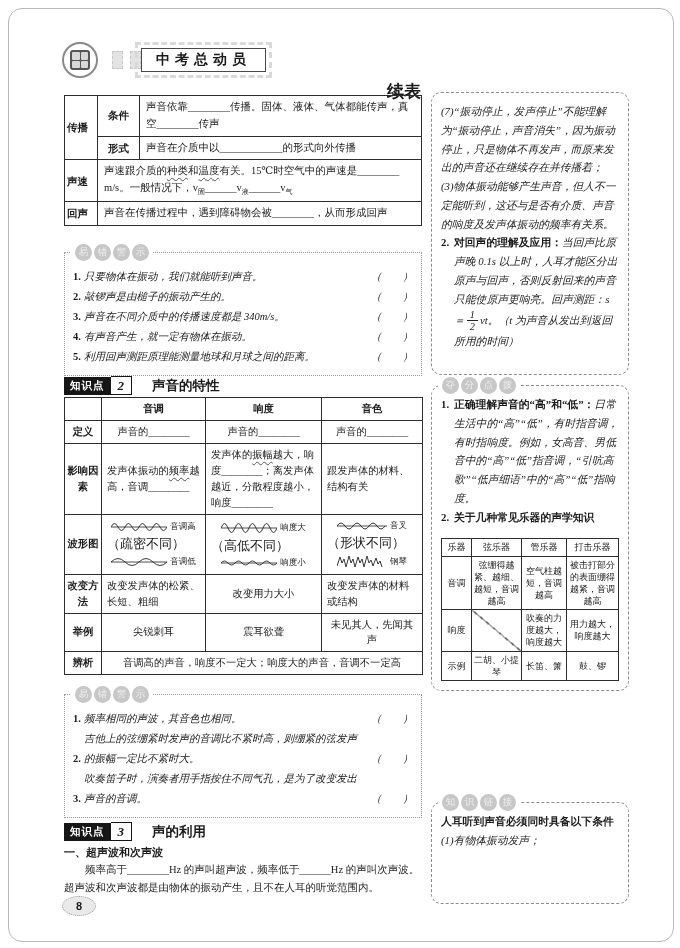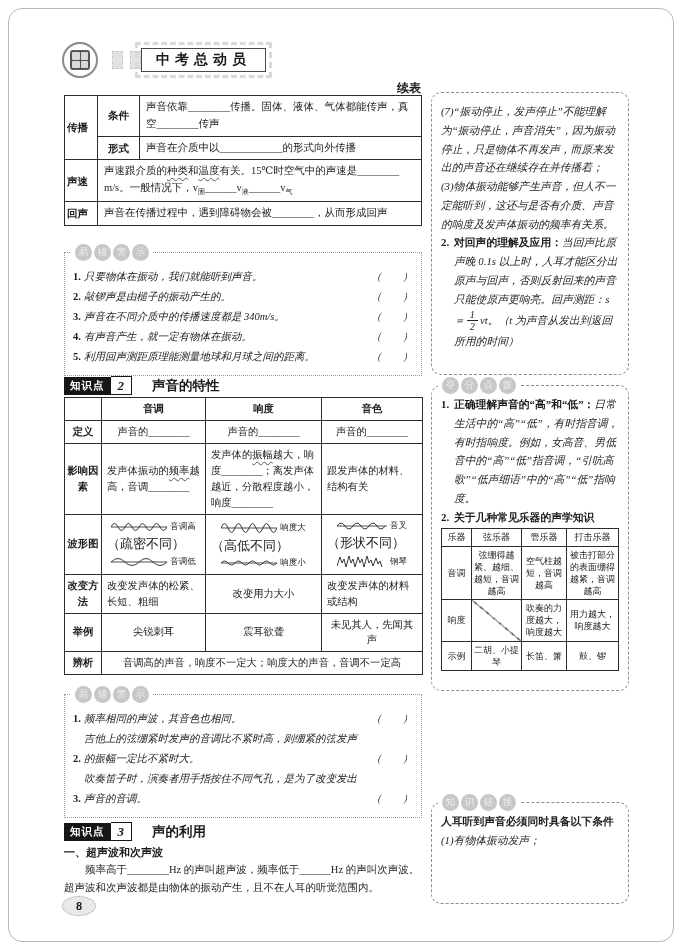--- a/index.html
+++ b/index.html
@@ -9,21 +9,21 @@
 
   
   .hdr { position:absolute; left:62px; top:42px; width:360px; height:36px; display:flex; align-items:center; }
   .logo { width:36px; height:36px; border:2px solid #8a8a8a; border-radius:50%; display:flex; align-items:center; justify-content:center; }
   .logo .sq { width:20px; height:20px; background:#555; border-radius:3px; display:grid; grid-template-columns:1fr 1fr; gap:1px; padding:2px; }
   .logo .sq i { background:#d8d8d8; border-radius:1px; }
   .deco { display:flex; gap:7px; margin-left:14px; }
   .deco i { width:11px; height:18px; background:#e3e3e3; border:1px dashed #c9c9c9; }
   .title-box { margin-left:0; border:1.5px solid #4a4a4a; outline:3px dashed #d9d9d9; outline-offset:3px; background:#fff; padding:2px 14px; font-weight:bold; font-size:14px; letter-spacing:5px; font-family:"Liberation Sans","DejaVu Sans",sans-serif; }
 
-  .cont-label { position:absolute; left:64px; top:80px; width:357px; text-align:right; font-size:12px; font-weight:bold; }
+  .cont-label { position:absolute; left:64px; top:80px; width:357px; text-align:right; font-size:17px; font-weight:bold; }
 
   
   table { border-collapse:collapse; }
   .t1 { position:absolute; left:64px; top:95px; width:358px; font-size:10.5px; }
   .t1 td { border:1px solid #2d2d2d; padding:3px 6px; line-height:1.6; vertical-align:middle; }
   .t1 .lab { width:33px; font-weight:bold; font-family:"Liberation Sans","DejaVu Sans",sans-serif; padding:3px 2px; }
   .t1 .sub { width:42px; text-align:center; font-weight:bold; font-family:"Liberation Sans","DejaVu Sans",sans-serif; }
   .wavy { text-decoration:underline wavy 1px #555; text-underline-offset:3px; }
   sub { font-size:7px; }
 
@@ -62,21 +62,21 @@
   .note { position:absolute; left:431px; width:198px; border:1px dashed #8d8d8d; border-radius:10px; padding:9px 9px 7px 9px; font-size:10.8px; line-height:1.74; font-style:italic; }
   .note p { margin:0; }
   .n-item { display:flex; }
   .n-num { font-weight:bold; font-style:normal; width:13px; flex:none; }
   .n-body { flex:1; }
   .n-title { font-weight:bold; font-style:normal; }
   .frac { display:inline-block; vertical-align:-0.65em; text-align:center; line-height:1.1; font-size:0.95em; margin:0 2px; }
   .frac .fn { display:block; border-bottom:1px solid #222; padding:0 3px; }
   .frac .fd { display:block; }
 
-  .t3 { width:100%; font-size:9px; font-style:normal; margin-top:2px; table-layout:fixed; }
+  .t3 { width:100%; font-size:9px; font-style:normal; margin-top:12px; table-layout:fixed; }
   .t3 td, .t3 th { border:1px solid #2d2d2d; padding:2px 1px; text-align:center; line-height:1.35; vertical-align:middle; }
   .t3 th { font-weight:normal; }
   .slash { background:linear-gradient(to top right, transparent calc(50% - 0.5px), #444 calc(50% - 0.5px), #444 calc(50% + 0.5px), transparent calc(50% + 0.5px)); }
 </style>
 </head>
 <body>
 
 <div class="page-border"></div>
 
 <div class="hdr">

